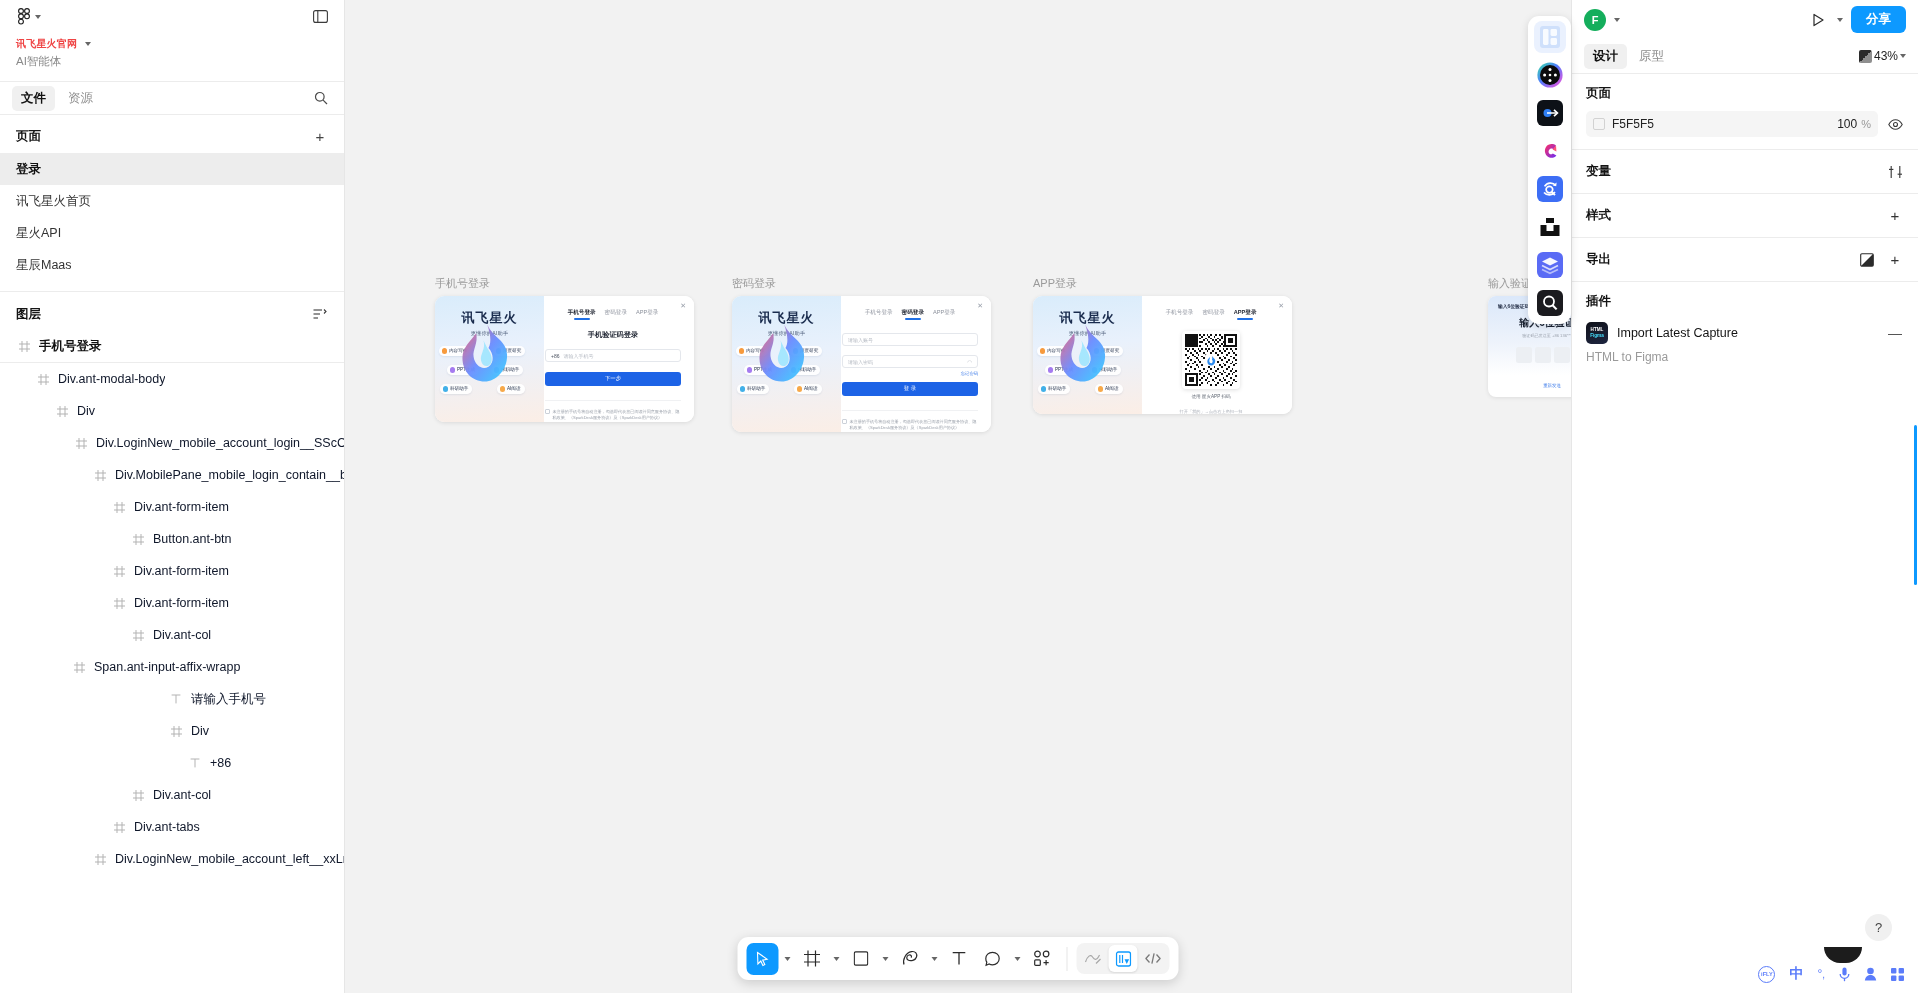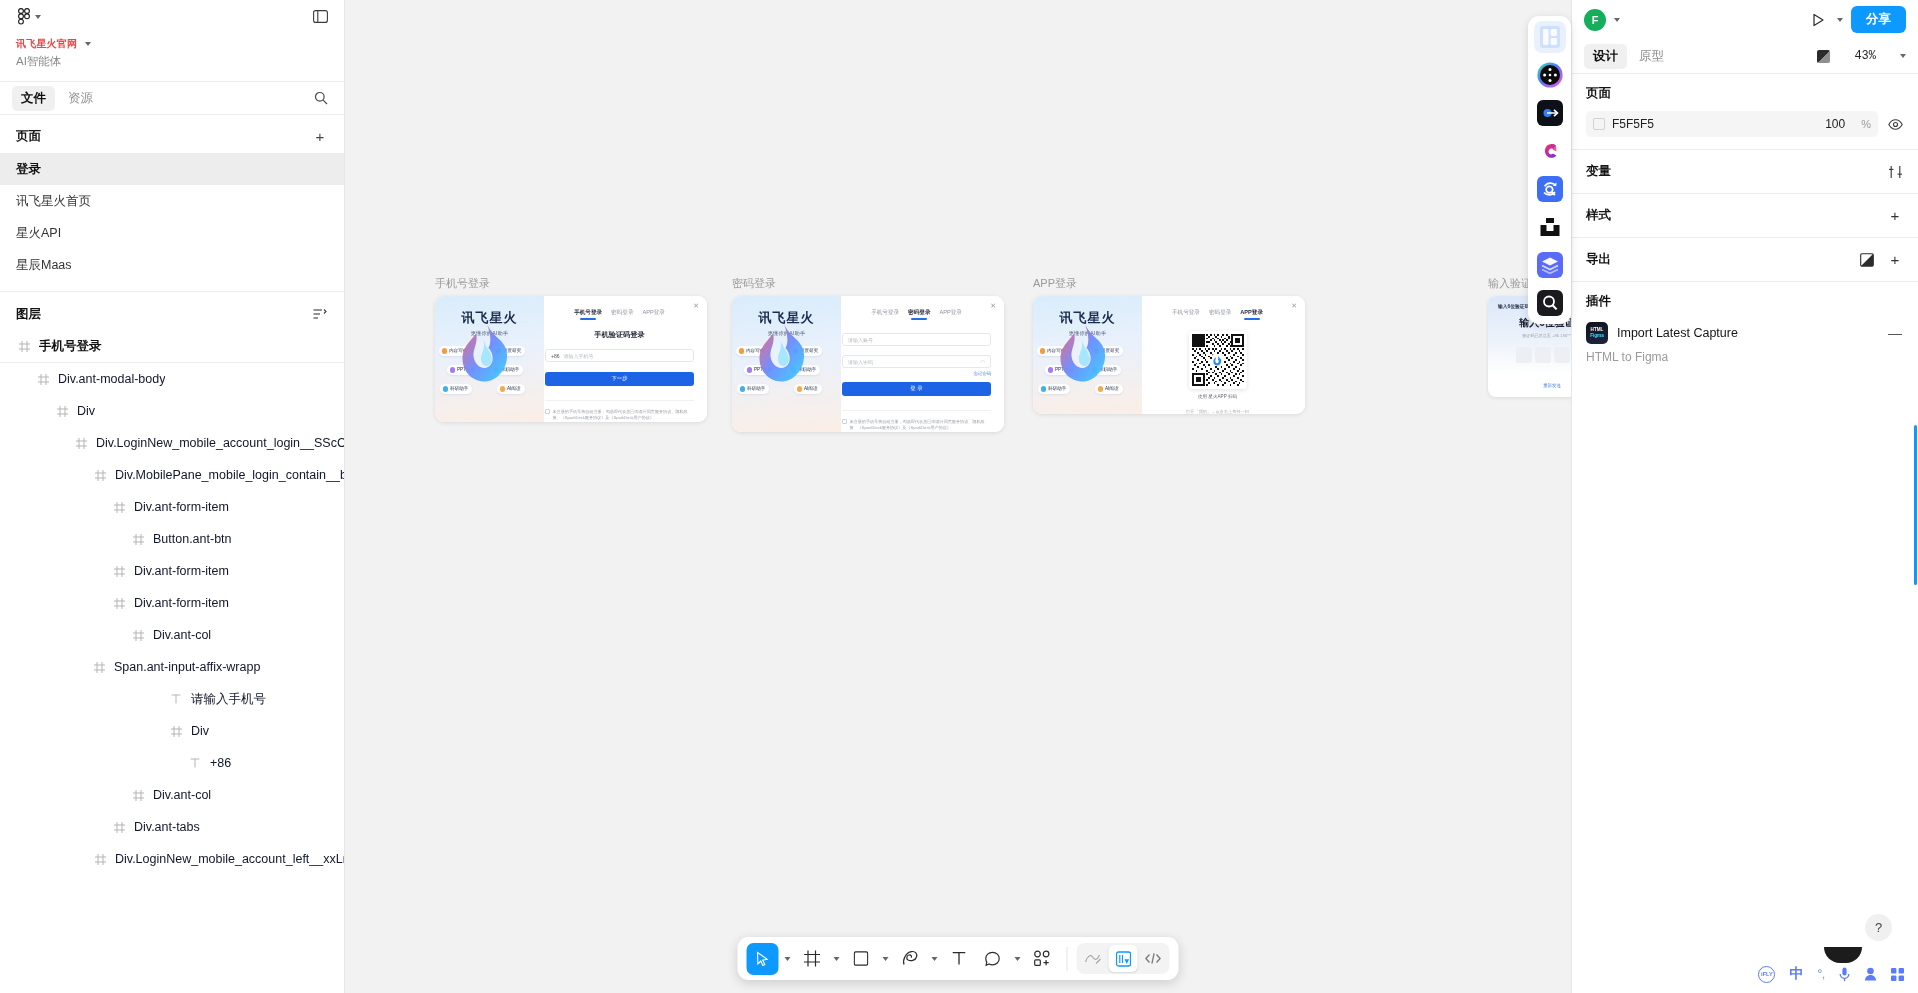--- a/index.html
+++ b/index.html
@@ -78,21 +78,21 @@
   .lc-brand-title { font-size:13px; font-weight:700; color:#1a2c4e; letter-spacing:1px; }
   .lc-brand-sub { font-size:5.2px; color:#51617d; margin-top:3px; letter-spacing:.2px;}
   .lc-chips { position:relative; margin-top:9px; height:56px; }
   .chip { position:absolute; display:flex; align-items:center; gap:2px;
     background:rgba(255,255,255,.92); border-radius:8px; padding:2px 4px 2px 2.5px;
     font-size:4.6px; color:#24324c; box-shadow:0 1px 2px rgba(40,70,120,.10);
     white-space:nowrap; }
   .chip i { width:5.5px;height:5.5px;border-radius:50%; display:block; }
   .orb { position:absolute; width:62px;height:62px; left:20px; top:26px; }
 
-  .lc-right { width:163px; background:#fff; position:relative; padding:11px 13px 0 1px; }
+  .lc-right { width:150px; background:#fff; position:relative; padding:11px 13px 0 1px; }
   .lc-close { position:absolute; right:8px; top:6px; font-size:7px; color:#9aa0ab;
     cursor:pointer; }
   .lc-tabs { display:flex; gap:9px; justify-content:center; margin-top:2px;
     position:relative; }
   .lc-tab { font-size:5.6px; color:#8c919c; padding-bottom:3px; cursor:pointer;
     position:relative; }
   .lc-tab.active { color:#1f2430; font-weight:700; }
   .lc-tab.active:after { content:""; position:absolute; left:50%;
     transform:translateX(-50%); bottom:0; width:16px; height:1.6px;
     background:#1f6fe5; border-radius:2px; }
@@ -159,36 +159,36 @@
   .play-btn { width:22px;height:22px; display:flex;align-items:center;
     justify-content:center; cursor:pointer; border-radius:4px;}
   .share-btn { background:#0d99ff; color:#fff; font-size:12.5px; font-weight:700;
     padding:5px 15px; border-radius:6px; cursor:pointer; }
 
   .rp-tabsrow { height:34px; display:flex; align-items:center; padding:0 12px;
     gap:3px; }
   .rp-tab { font-size:12.5px; color:#8d8d8d; padding:4px 9px; border-radius:5px;
     cursor:pointer;}
   .rp-tab.active { background:#f0f0f0; color:#111; font-weight:700; }
-  .rp-zoom { margin-left:auto; display:flex; align-items:center; gap:24px;font-family:Liberation Mono, monospace; }
+  .rp-zoom { margin-left:auto; display:flex; align-items:center; gap:2px; }
   .theme-sq { width:13px;height:13px; border-radius:2px;
     background:linear-gradient(135deg,#2b2b2b 0 50%, #8f8f8f 50% 100%);
     cursor:pointer;}
   .zoom-val { font-size:12px; color:#222; cursor:pointer;}
 
   .rp-sec { border-top:1px solid #ececec; padding:11px 12px 12px 14px; }
   .rp-sec-title { font-size:12.5px; font-weight:700; color:#141414; }
 
   .fill-row { display:flex; align-items:center; gap:6px; margin-top:9px; }
   .fill-chip { flex:1; display:flex; align-items:center; background:#f5f5f5;
     border-radius:5px; height:26px; padding:0 7px; gap:7px; cursor:pointer; }
   .swatch { width:12px;height:12px;border:1px solid #d2d2d2; background:#f5f5f5;
     border-radius:2px; flex:0 0 auto;}
   .hexval { font-size:12px; color:#222; }
-  .opacity { margin-left:auto; display:flex; align-items:center; gap:16px; }
+  .opacity { margin-left:auto; display:flex; align-items:center; gap:4px; }
   .opacity span { font-size:12px; color:#222;}
   .opacity em { font-size:11px; color:#9a9a9a; font-style:normal;}
   .eye { width:22px;height:22px;display:flex;align-items:center;
     justify-content:center; cursor:pointer; border-radius:4px;}
 
   .rp-line { border-top:1px solid #ececec; height:44px; display:flex;
     align-items:center; justify-content:space-between; padding:0 12px 0 14px; }
   .rp-line-lbl { font-size:12.5px; font-weight:700; color:#141414; }
   .rp-line-acts { display:flex; align-items:center; gap:6px; }
   .ibtn { width:22px;height:22px; display:flex;align-items:center;
@@ -436,21 +436,21 @@
             <g stroke="currentColor" stroke-width="1">
               <line x1="3" y1="0" x2="3" y2="11"></line>
               <line x1="8" y1="0" x2="8" y2="11"></line>
               <line x1="0" y1="3" x2="11" y2="3"></line>
               <line x1="0" y1="8" x2="11" y2="8"></line>
             </g>
           </svg>
         </span>
         <span class="layer-label">Div.ant-col</span>
       </div>
-      <div class="layer-row" style="padding-left: 91px;">
+      <div class="layer-row" style="padding-left: 71px;">
         <span class="layer-ico">
           <svg width="11" height="11" viewBox="0 0 11 11">
             <g stroke="currentColor" stroke-width="1">
               <line x1="3" y1="0" x2="3" y2="11"></line>
               <line x1="8" y1="0" x2="8" y2="11"></line>
               <line x1="0" y1="3" x2="11" y2="3"></line>
               <line x1="0" y1="8" x2="11" y2="8"></line>
             </g>
           </svg>
         </span>

